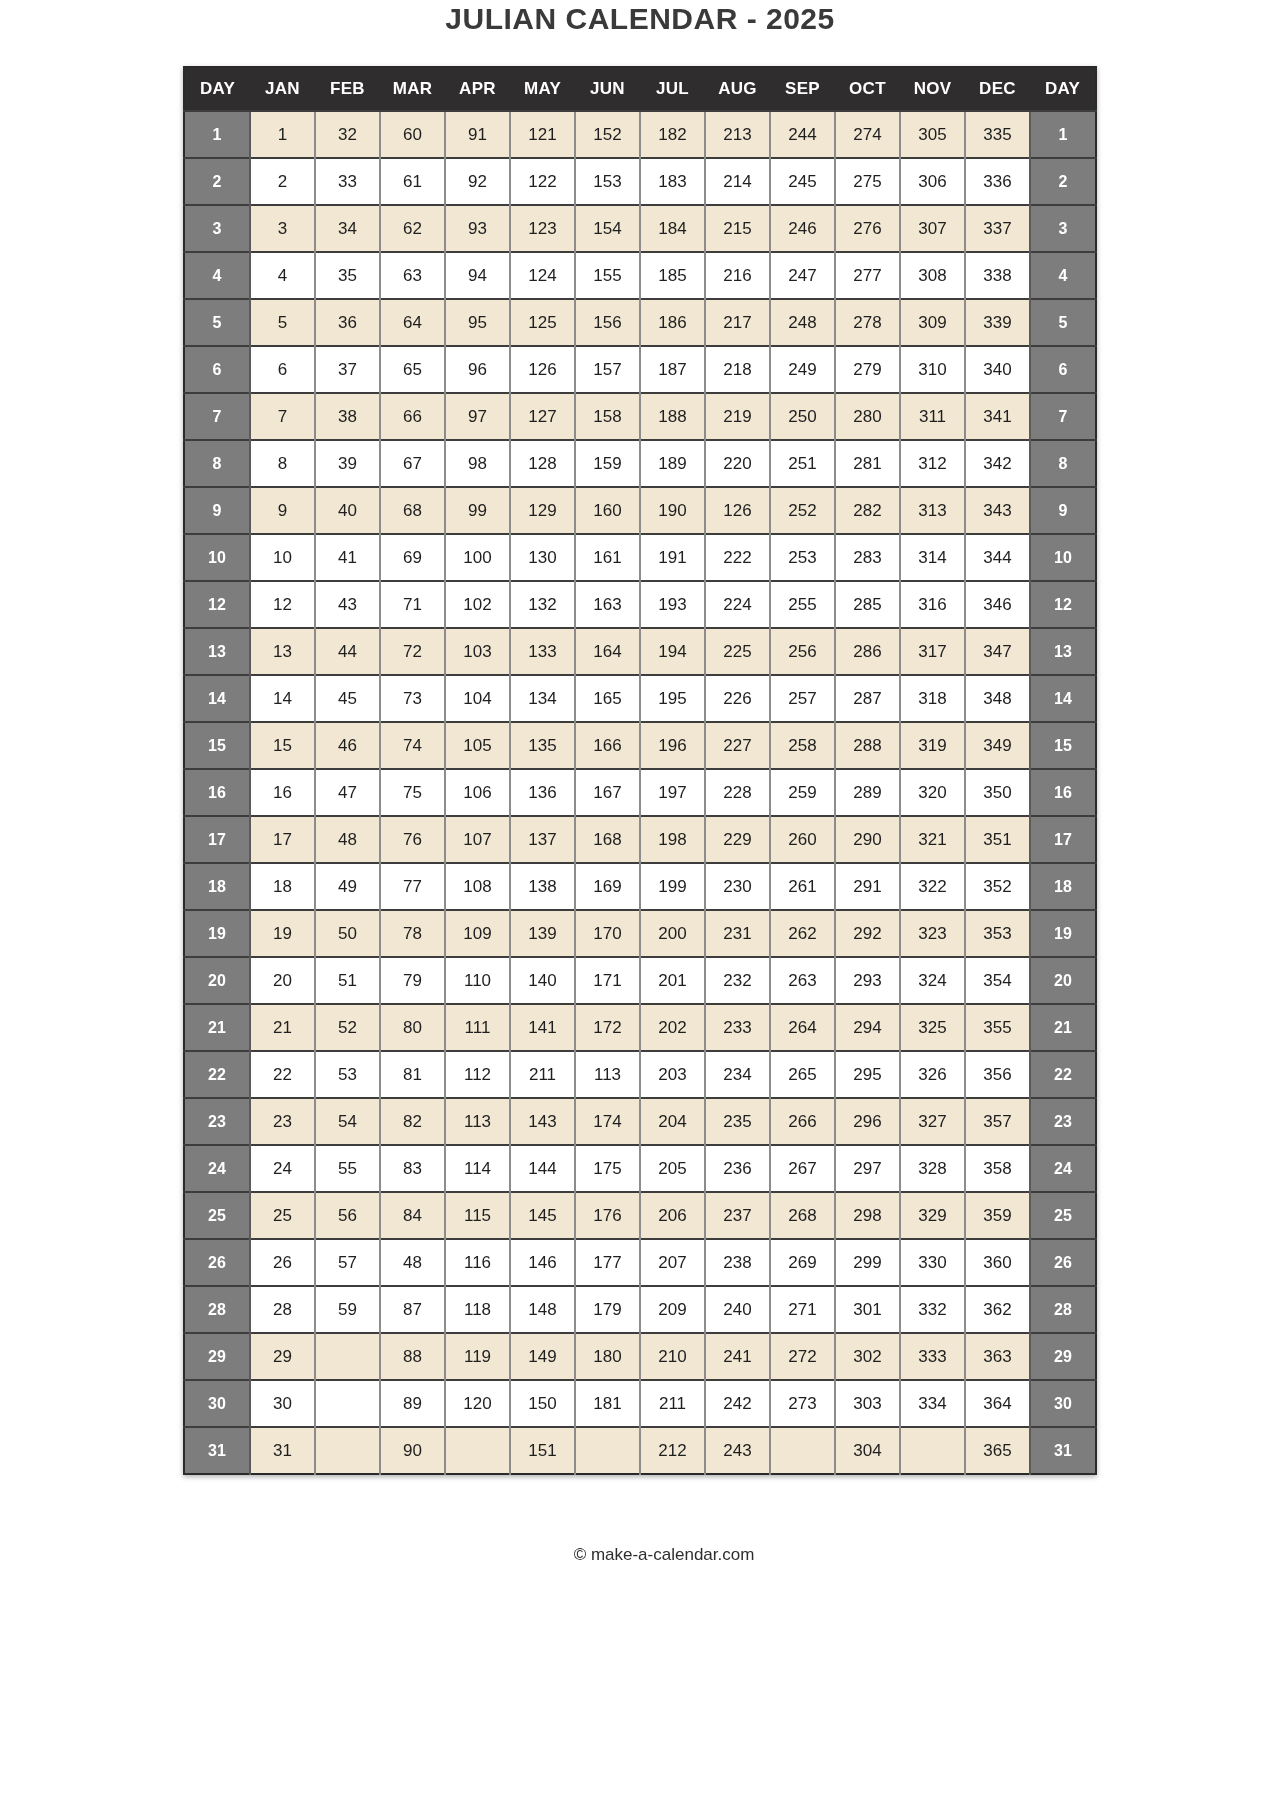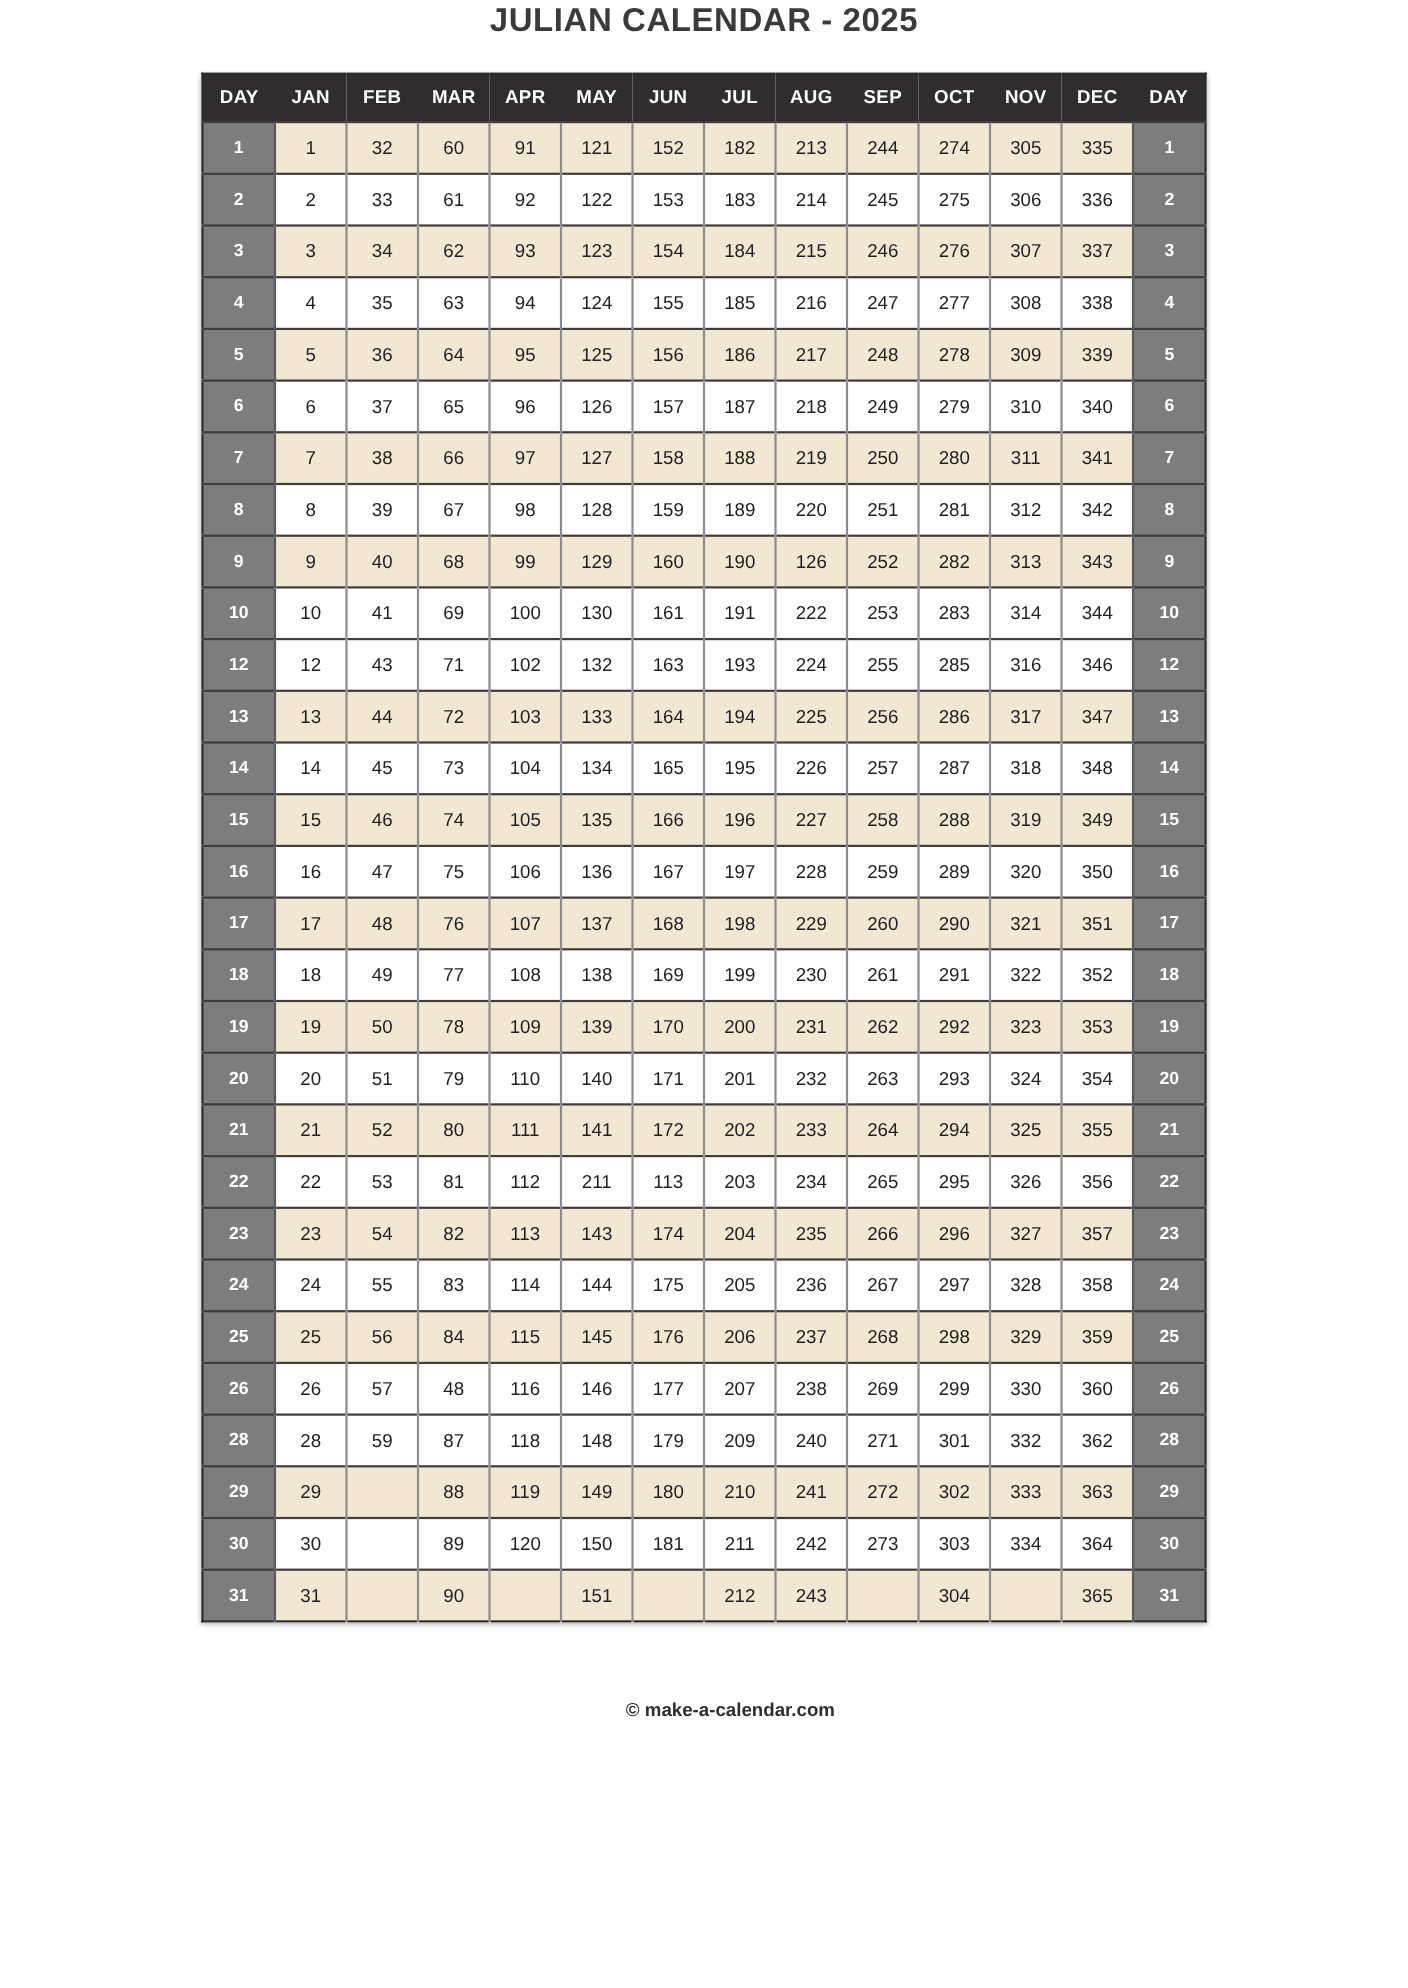--- a/index.html
+++ b/index.html
@@ -71,21 +71,21 @@
   }
   table.cal td:first-child{border-left:none;}
   table.cal td.day + td{border-left-color:#5a5a5a;}
   table.cal td.day.right{border-left-color:#5a5a5a;}
   tr.odd td.m{background:var(--row-odd);}
   tr.even td.m{background:var(--row-even);}
   .footer{
     margin-top:70px;
     text-align:center;
     font-size:17px;
-    font-weight:700;
+    font-weight:400;
     color:var(--footer-text);
     padding-left:48px;
   }
 </style>
 </head>
 <body>
 
 <div class="page">
   <h1 class="title">JULIAN CALENDAR - 2025</h1>
 

